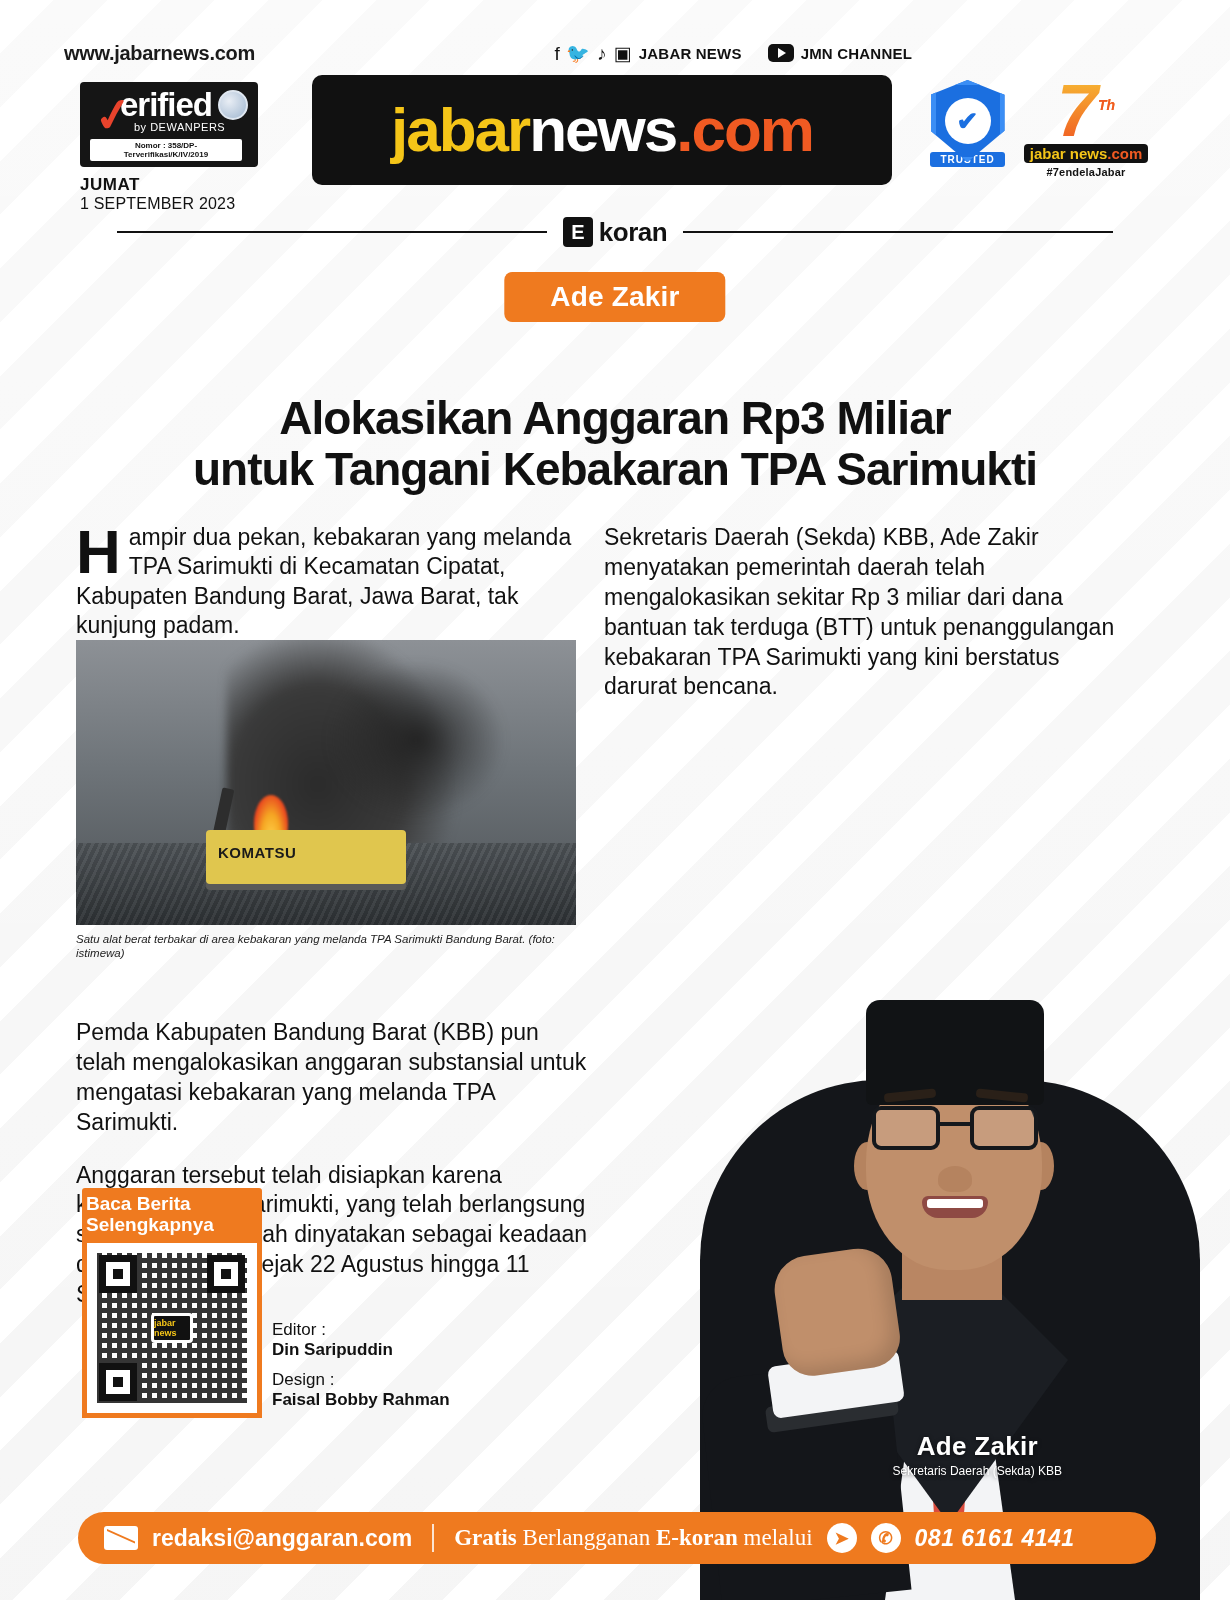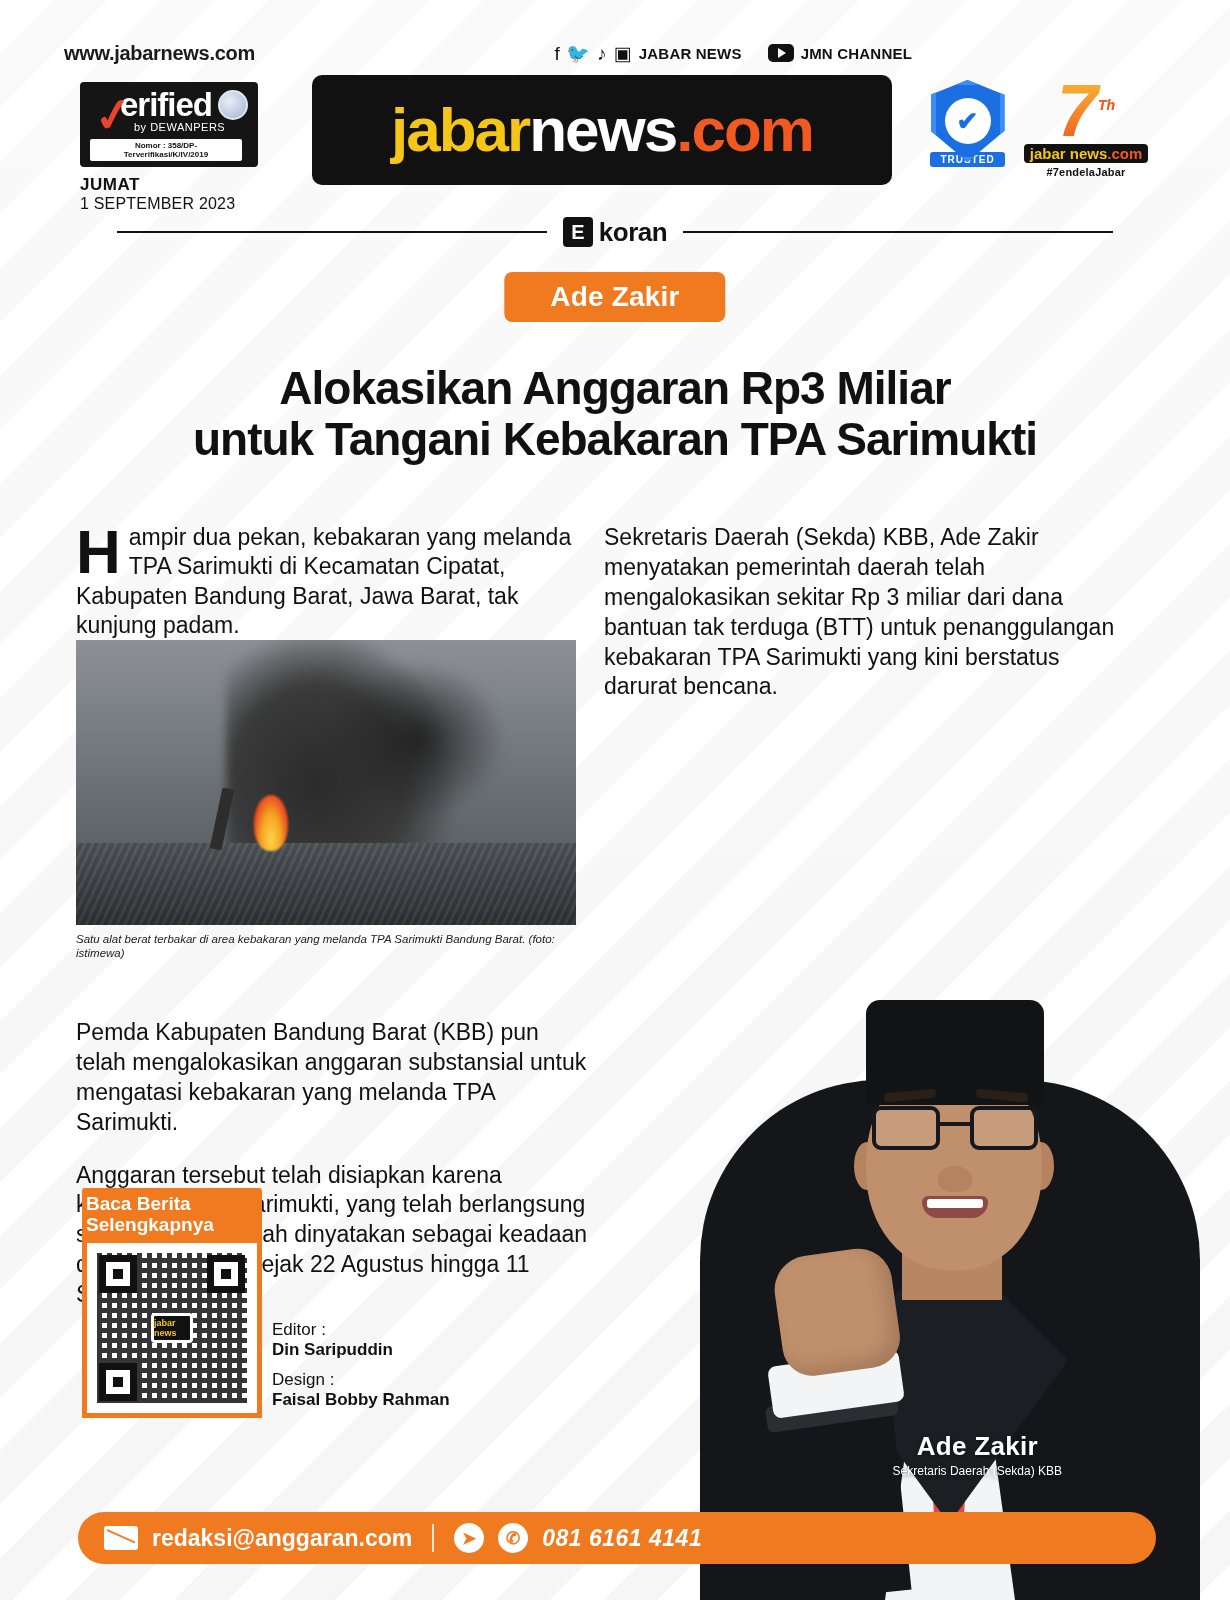--- a/index.html
+++ b/index.html
@@ -139,21 +139,21 @@
 
   
   .name-pill {
     position:absolute; top:272px; left:50%; transform:translateX(-50%);
     background:#ef7a1f; color:#fff; font-size:28px; font-weight:bold;
     padding:9px 46px; border-radius:8px; z-index:6; letter-spacing:0.2px;
   }
 
   
   .headline {
-    position:absolute; top:332px; left:60px; width:1110px; z-index:5;
+    position:absolute; top:362px; left:60px; width:1110px; z-index:5;
     text-align:center; color:#111; font-weight:bold;
     font-size:46px; line-height:1.12; letter-spacing:-1px;
   }
 
   
   .col-left {
     position:absolute; top:500px; left:76px; width:500px; z-index:6;
   }
   .col-right {
     position:absolute; top:500px; left:604px; width:528px; z-index:6;
@@ -441,20 +441,23 @@
   <div class="col-right">
     <p class="para">Sekretaris Daerah (Sekda) KBB, Ade Zakir menyatakan pemerintah daerah telah mengalokasikan sekitar Rp 3 miliar dari dana bantuan tak terduga (BTT) untuk penanggulangan kebakaran TPA Sarimukti yang kini berstatus darurat bencana.</p>
   </div>
 
   <div class="photo">
     <div class="smoke"></div>
     <div class="smoke2"></div>
     <div class="ground"></div>
     <div class="excav-arm"></div>
     <div class="flame"></div>
+    <div class="excav">
+      <span class="excav-label">KOMATSU</span>
+    </div>
   </div>
   <div class="caption">Satu alat berat terbakar di area kebakaran yang melanda TPA Sarimukti Bandung Barat. (foto: istimewa)</div>
 
   <div class="lower-left">
     <p class="para">Pemda Kabupaten Bandung Barat (KBB) pun telah mengalokasikan anggaran substansial untuk mengatasi kebakaran yang melanda TPA Sarimukti.</p>
     <p class="para">Anggaran tersebut telah disiapkan karena kebakaran TPA Sarimukti, yang telah berlangsung selama 11 hari, telah dinyatakan sebagai keadaan darurat bencana sejak 22 Agustus hingga 11 September 2023.</p>
   </div>
 
   <div class="qr-block">
     <div class="qr-head">
@@ -511,18 +514,24 @@
 
   <div class="portrait-caption">
     <div class="pc-name">Ade Zakir</div>
     <div class="pc-role">Sekretaris Daerah (Sekda) KBB</div>
   </div>
 
   <div class="footer">
     <span class="f-mail-icon"></span>
     <span class="f-email">redaksi@anggaran.com</span>
     <span class="f-div"></span>
+    <span class="f-text">
+      <b>Gratis</b>
+      <span>Berlangganan</span>
+      <b>E-koran</b>
+      <span>melalui</span>
+    </span>
     <span class="f-tg">➤</span>
     <span class="f-wa">✆</span>
     <span class="f-phone">081 6161 4141</span>
   </div>
 
 </div>
 
 </body></html>

